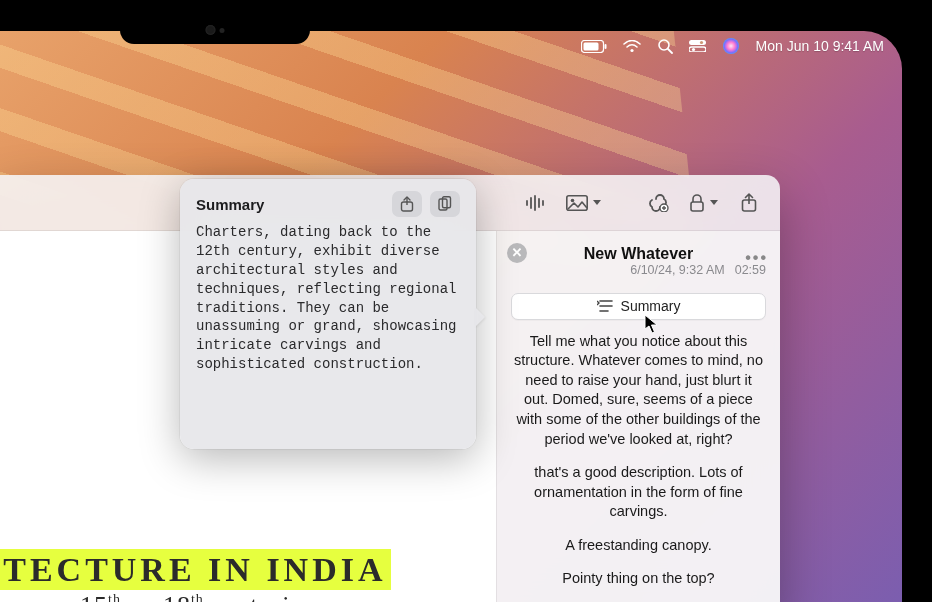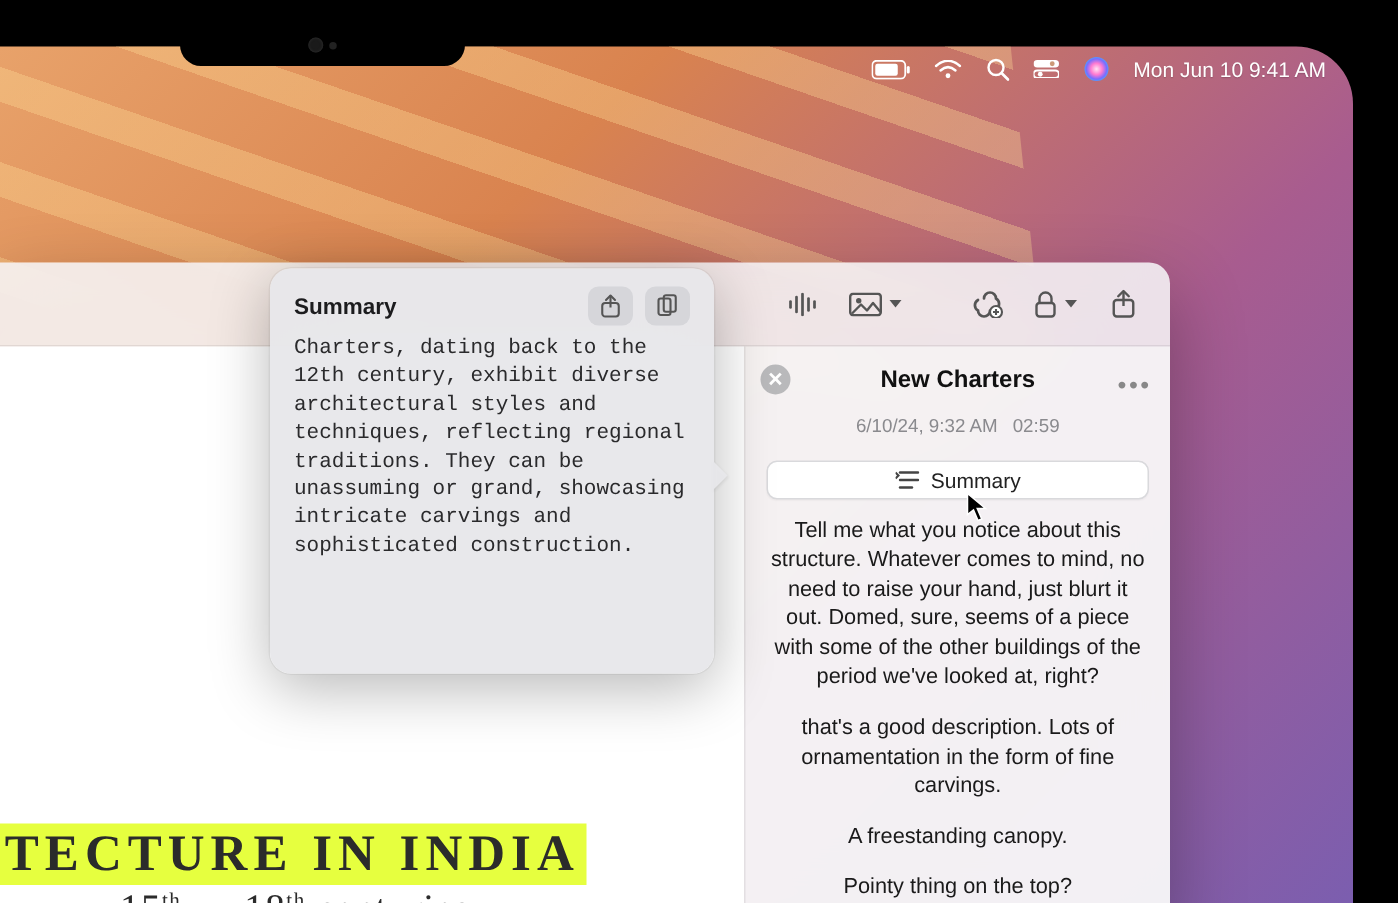--- a/index.html
+++ b/index.html
@@ -74,21 +74,21 @@
   .sidepanel { width:284px; border-left:1px solid rgba(0,0,0,0.07); background:rgba(250,250,250,0.6); display:flex; flex-direction:column; }
 
   .rec-head { position:relative; padding: 14px 14px 6px 14px; text-align:center; }
   .close-x {
     position:absolute; left:10px; top:12px; width:20px;height:20px;border-radius:50%;
     background:#b9b9bb; color:#fff; font-size:13px; line-height:20px; text-align:center;
     font-weight:600;
   }
   .more-dots { position:absolute; right:12px; top:18px; color:#888; letter-spacing:2px; font-weight:700; }
   .rec-title { font-weight:700; font-size:16px; color:#111; }
-  .rec-meta { font-size:12.5px; color:#8a8a8e; margin-top:14px; display:flex; gap:10px; justify-content:center;}
+  .rec-meta { font-size:12.5px; color:#8a8a8e; margin-top:0; display:flex; gap:10px; justify-content:flex-end;}
   .sum-btn {
     margin: 10px 14px 8px; height:30px; border-radius:7px; background:#fff;
     border:1px solid #d9d9dc; box-shadow: 0 1px 1px rgba(0,0,0,0.03);
     display:flex; align-items:center; justify-content:center; gap:8px;
     font-size:14px; color:#222;
   }
   .sum-btn svg{ display:block; }
   .cursor {
     position:absolute; width:16px; height:20px; pointer-events:none;
   }
@@ -244,21 +244,21 @@
           </div>
           <div class="hand2">
             <span>15</span><sup>th</sup><span> — 18</span><sup>th</sup><span> centuries</span>
           </div>
         </div>
 
         <div class="sidepanel">
           <div class="rec-head">
             <div class="close-x">✕</div>
             <div class="more-dots">•••</div>
-            <div class="rec-title">New Charters</div>
+            <div class="rec-title">New Whatever</div>
             <div class="rec-meta">
               <span>6/10/24, 9:32 AM</span>
               <span>02:59</span>
             </div>
           </div>
           <div class="sum-btn" style="position:relative;">
             <svg width="16" height="14" viewBox="0 0 16 14">
                 <g stroke="#444" stroke-width="1.6" stroke-linecap="round">
                   <line x1="3" y1="2" x2="15" y2="2"></line>
                   <line x1="3" y1="7" x2="15" y2="7"></line>

